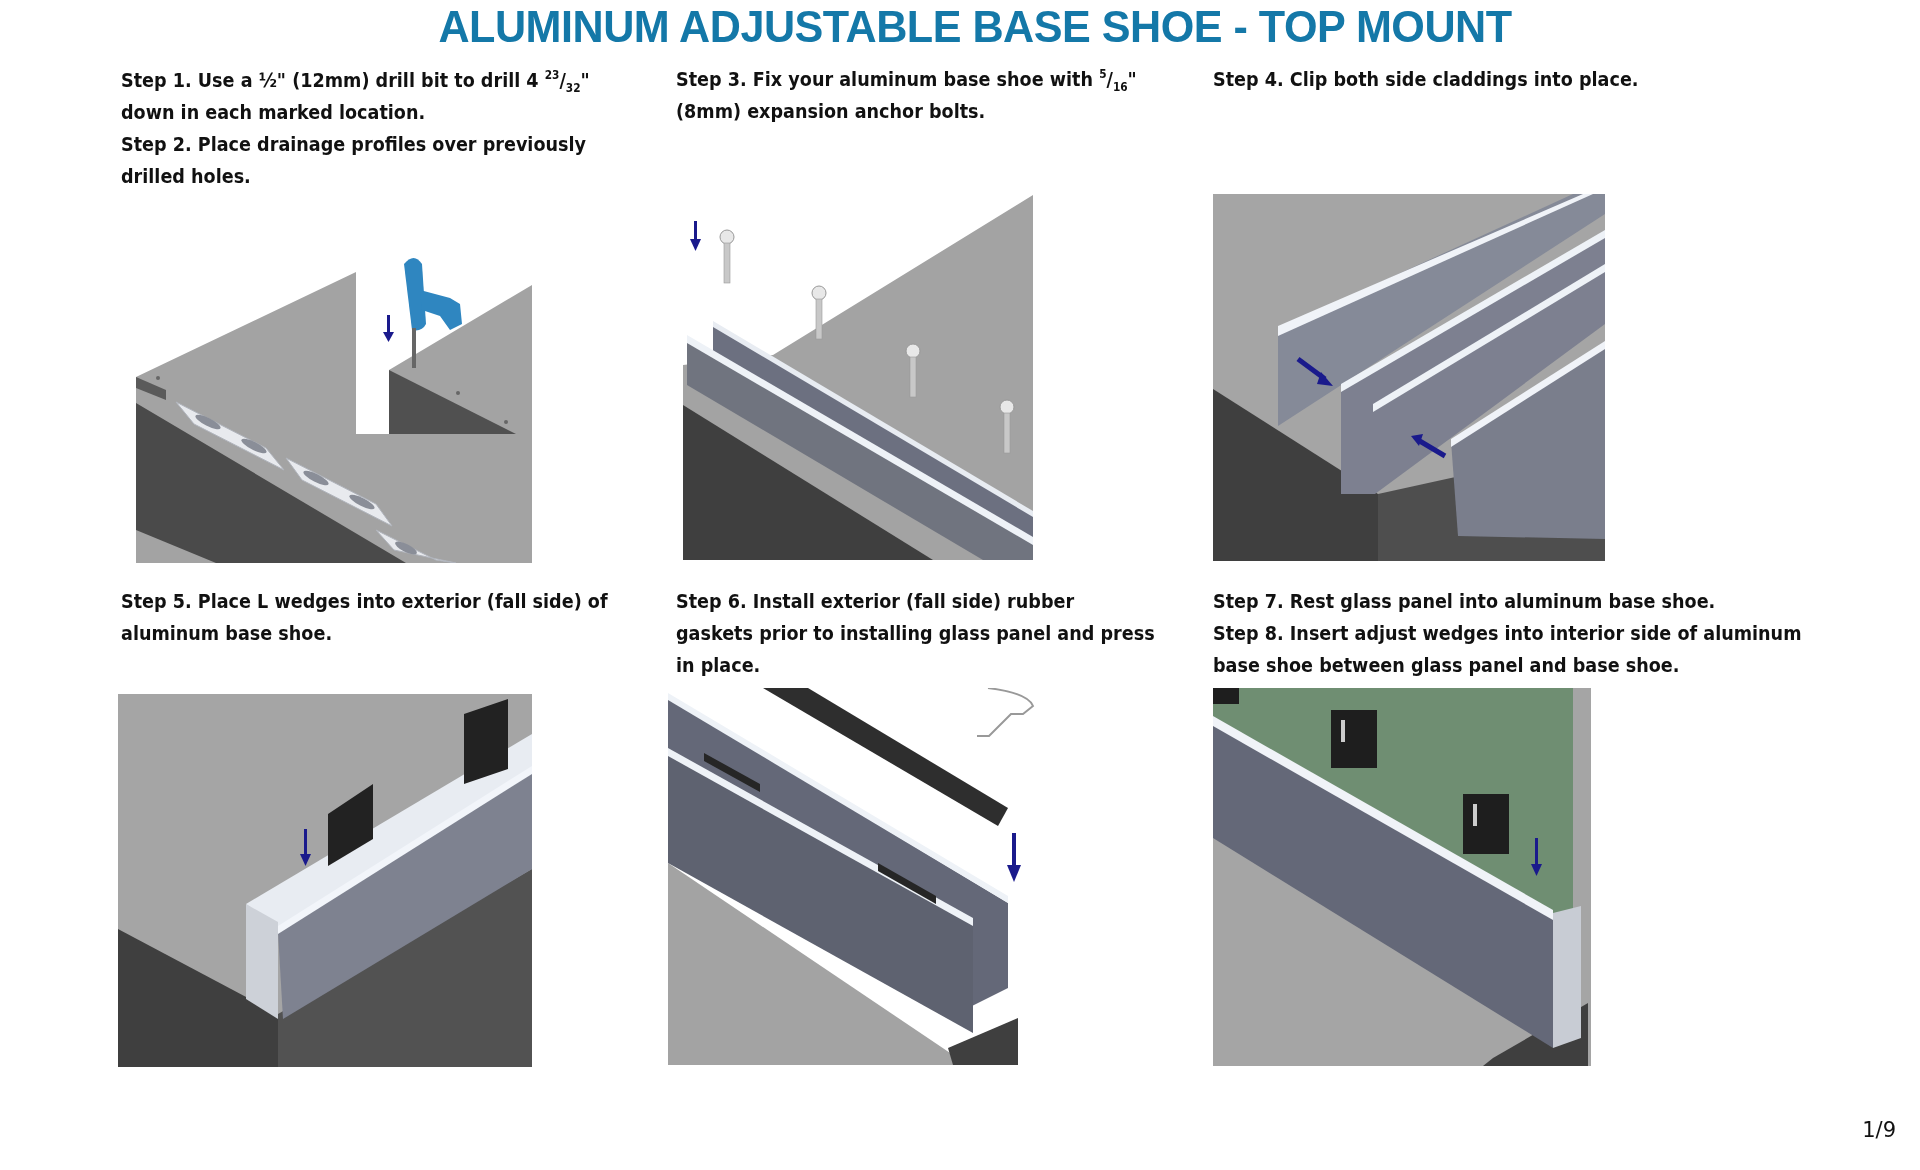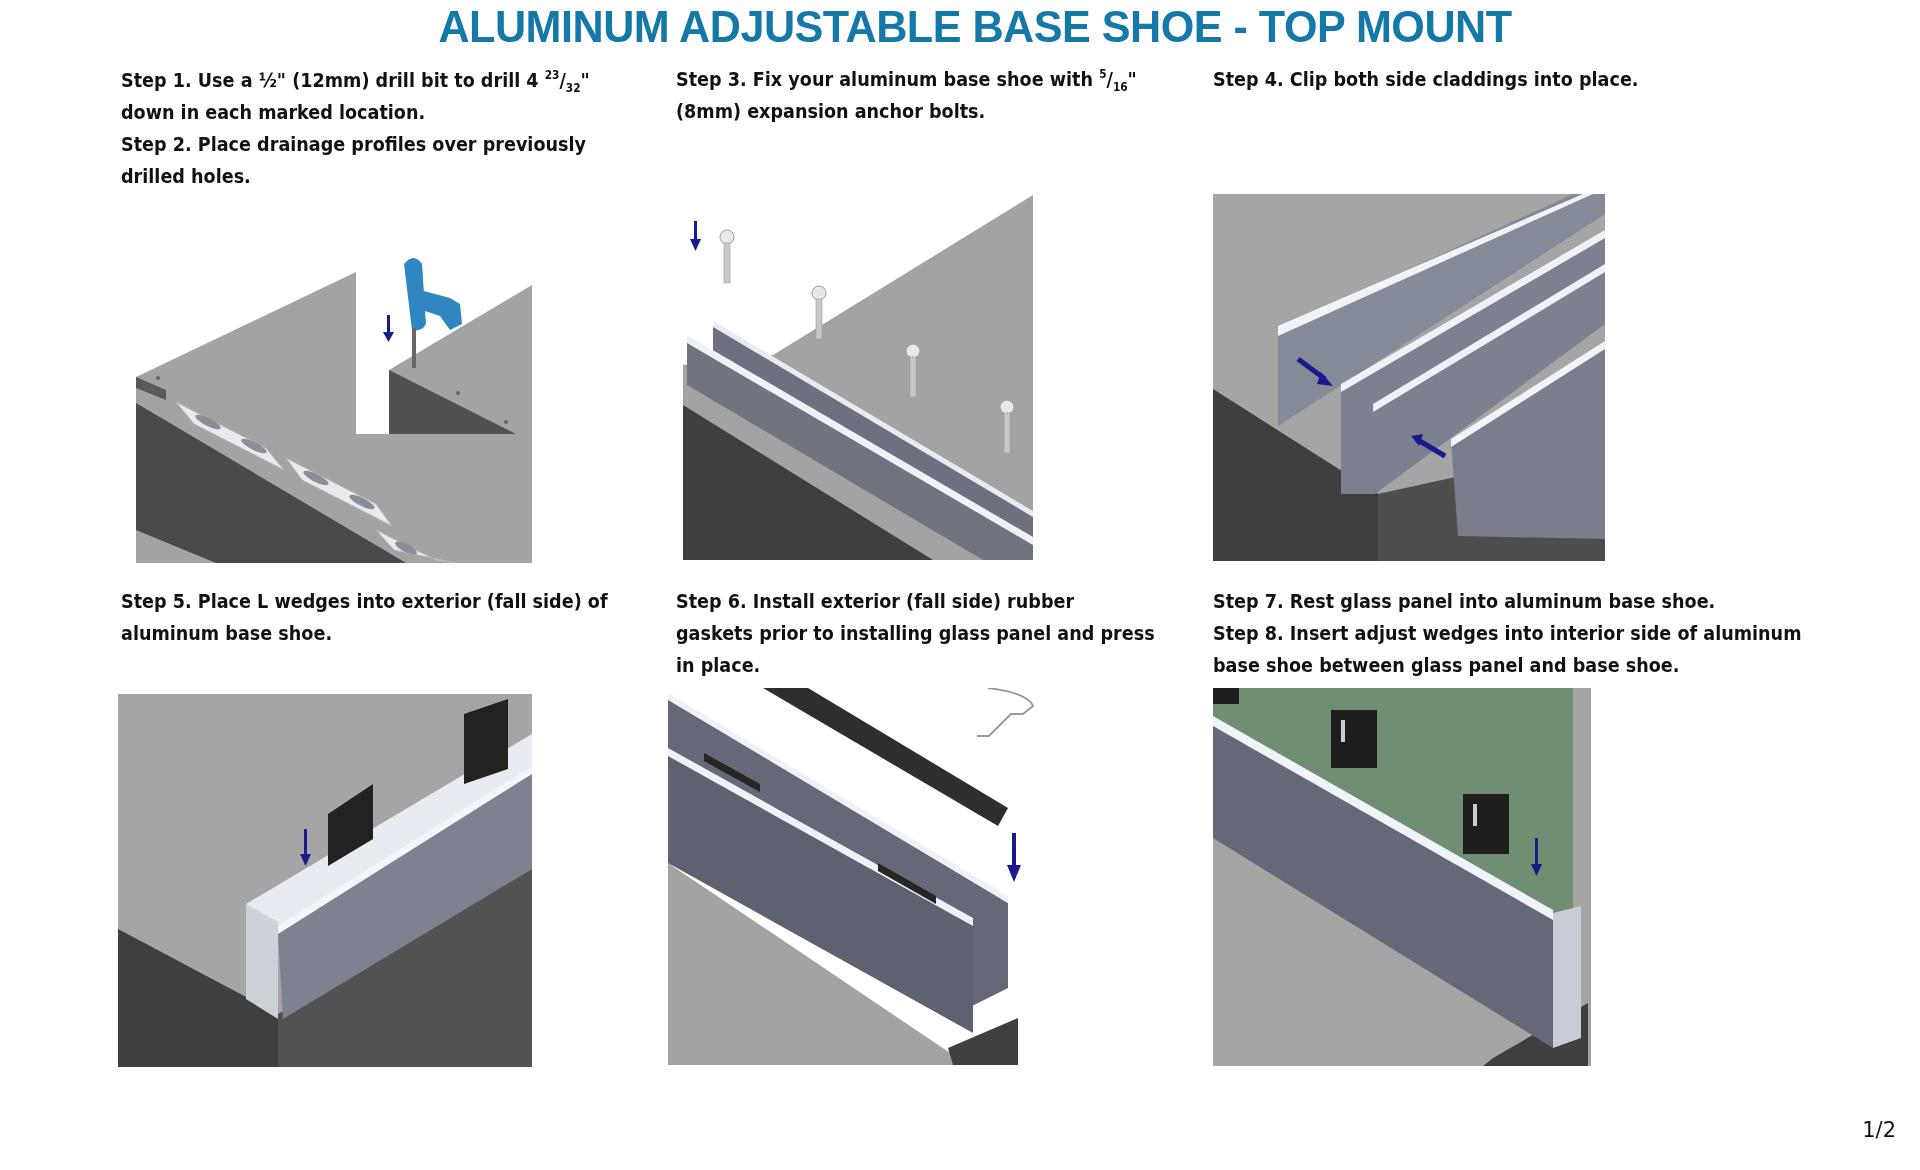--- a/index.html
+++ b/index.html
@@ -210,13 +210,13 @@
     <g>
         <rect x="0" y="0" width="26" height="16" fill="#1e1e1e"></rect>
       </g>
     <g>
         <rect x="322" y="150" width="3" height="28" fill="#1a1a8c"></rect>
         <polygon points="318,176 329,176 323.5,188" fill="#1a1a8c"></polygon>
       </g>
   </svg>
 </div>
 
-<div class="page-num">1/2</div>
+<div class="page-num">1/9</div>
 
 </body></html>

